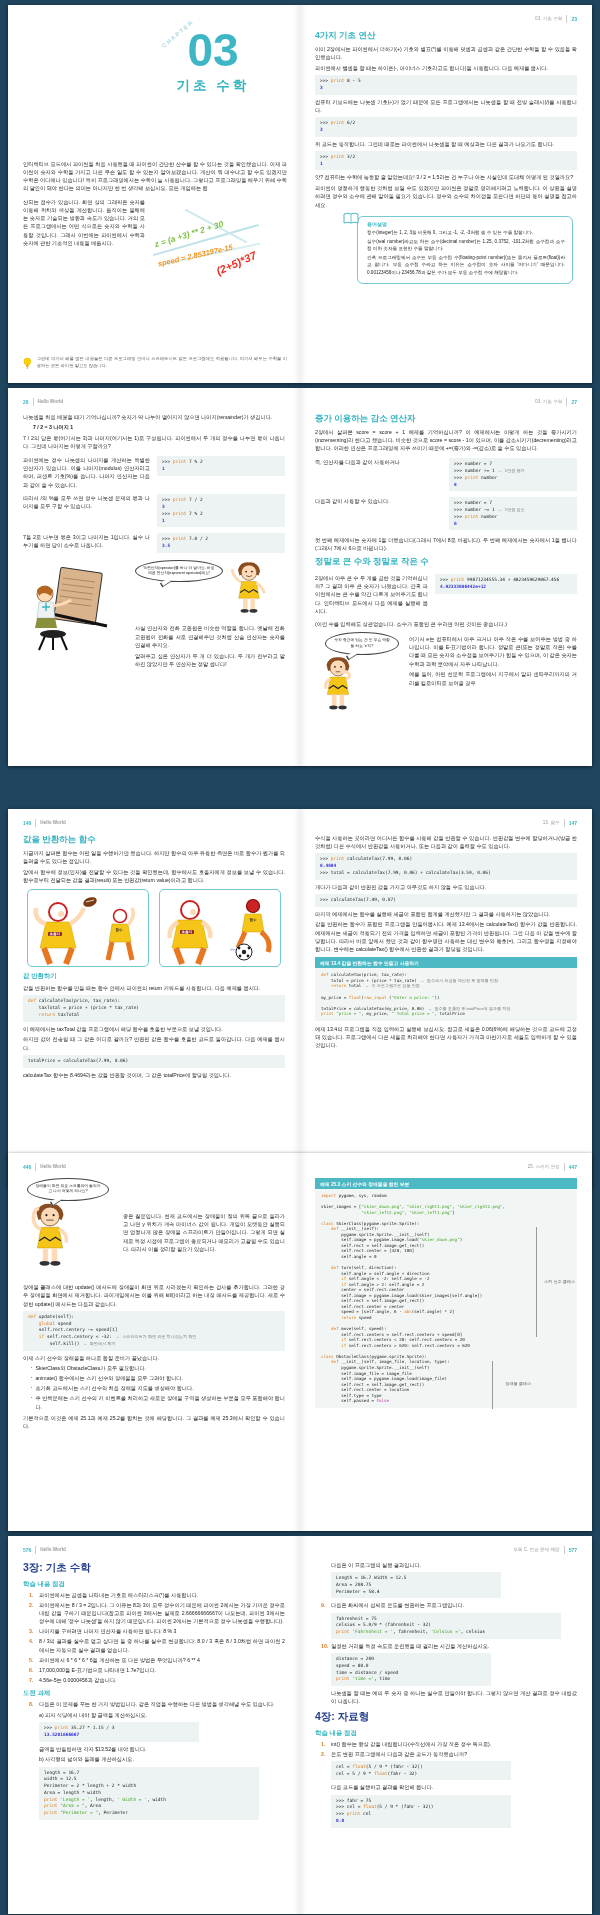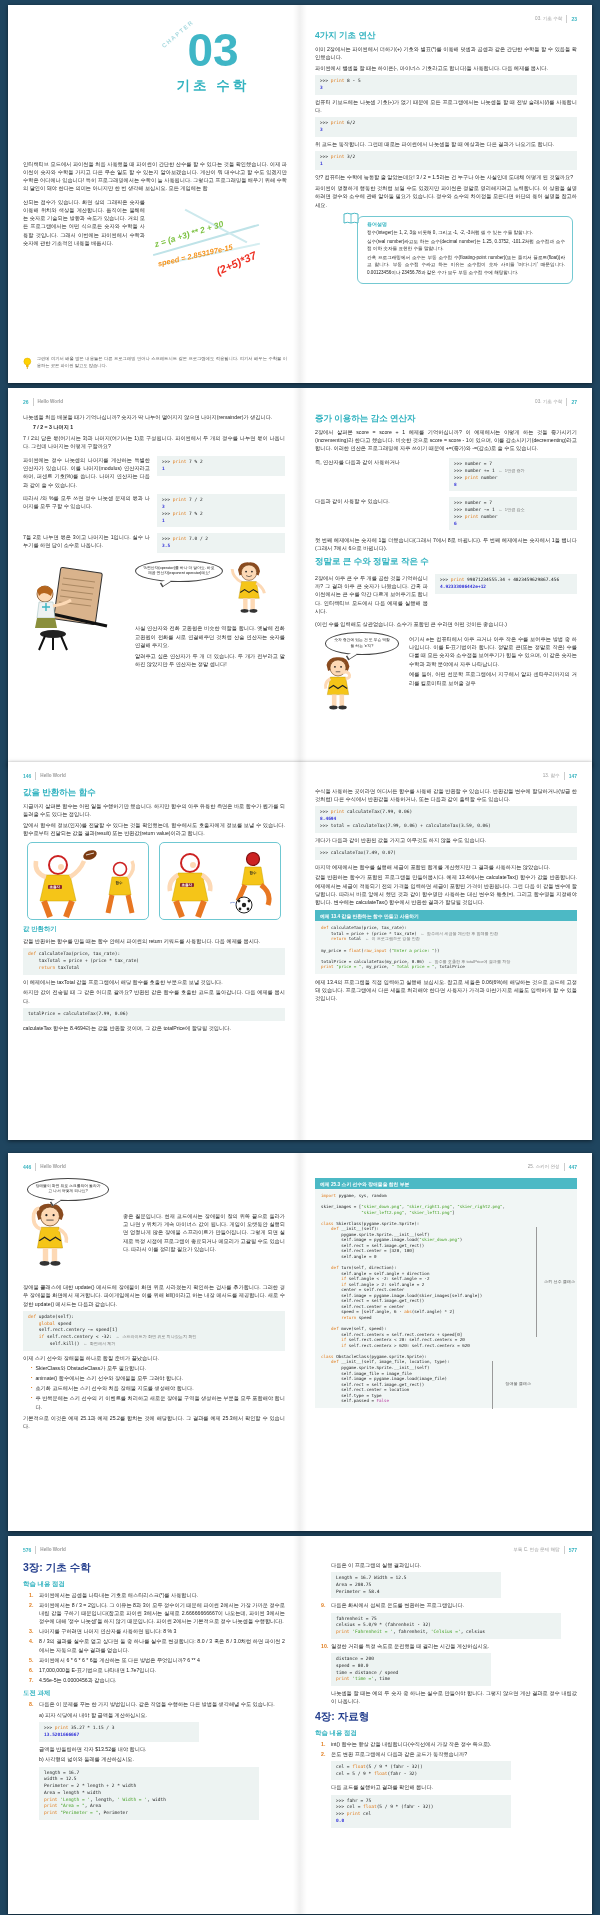--- a/index.html
+++ b/index.html
@@ -251,21 +251,21 @@
           </svg>
         </div>
         <div style="flex:1">
           <p>여기서 e는 컴퓨터에서 아주 크거나 아주 작은 수를 보여주는 방법 중 하나입니다. 이를 E-표기법이라 합니다. 정말로 큰(또는 정말로 작은) 수를 다룰 때 모든 숫자와 소수점을 보여주기가 힘들 수 있으며, 이 같은 숫자는 수학과 과학 분야에서 자주 나타납니다.</p>
           <p>예를 들어, 어떤 천문학 프로그램에서 지구에서 알파 센타우리까지의 거리를 킬로미터로 보여줄 경우</p>
         </div>
       </div>
     </div>
   </div>
 
-  <div class="spread" style="top:762px">
+  <div class="spread" style="top:809px">
     <div class="pg">
       <div class="pg-head">
         <span class="pnum">146</span>
         <span class="hrule"></span>
         <span class="brand">Hello World</span>
       </div>
       <div class="h1t">값을 반환하는 함수</div>
       <p>지금까지 살펴본 함수는 어떤 일을 수행하기만 했습니다. 하지만 함수의 아주 유용한 측면은 바로 함수가 뭔가를 되돌려줄 수도 있다는 점입니다.</p>
       <p>앞에서 함수에 정보(인자)를 전달할 수 있다는 것을 확인했는데, 함수에서도 호출자에게 정보를 보낼 수 있습니다. 함수로부터 전달되는 값을 결과(result) 또는 반환값(return value)이라고 합니다.</p>
       <div class="panelrow">

